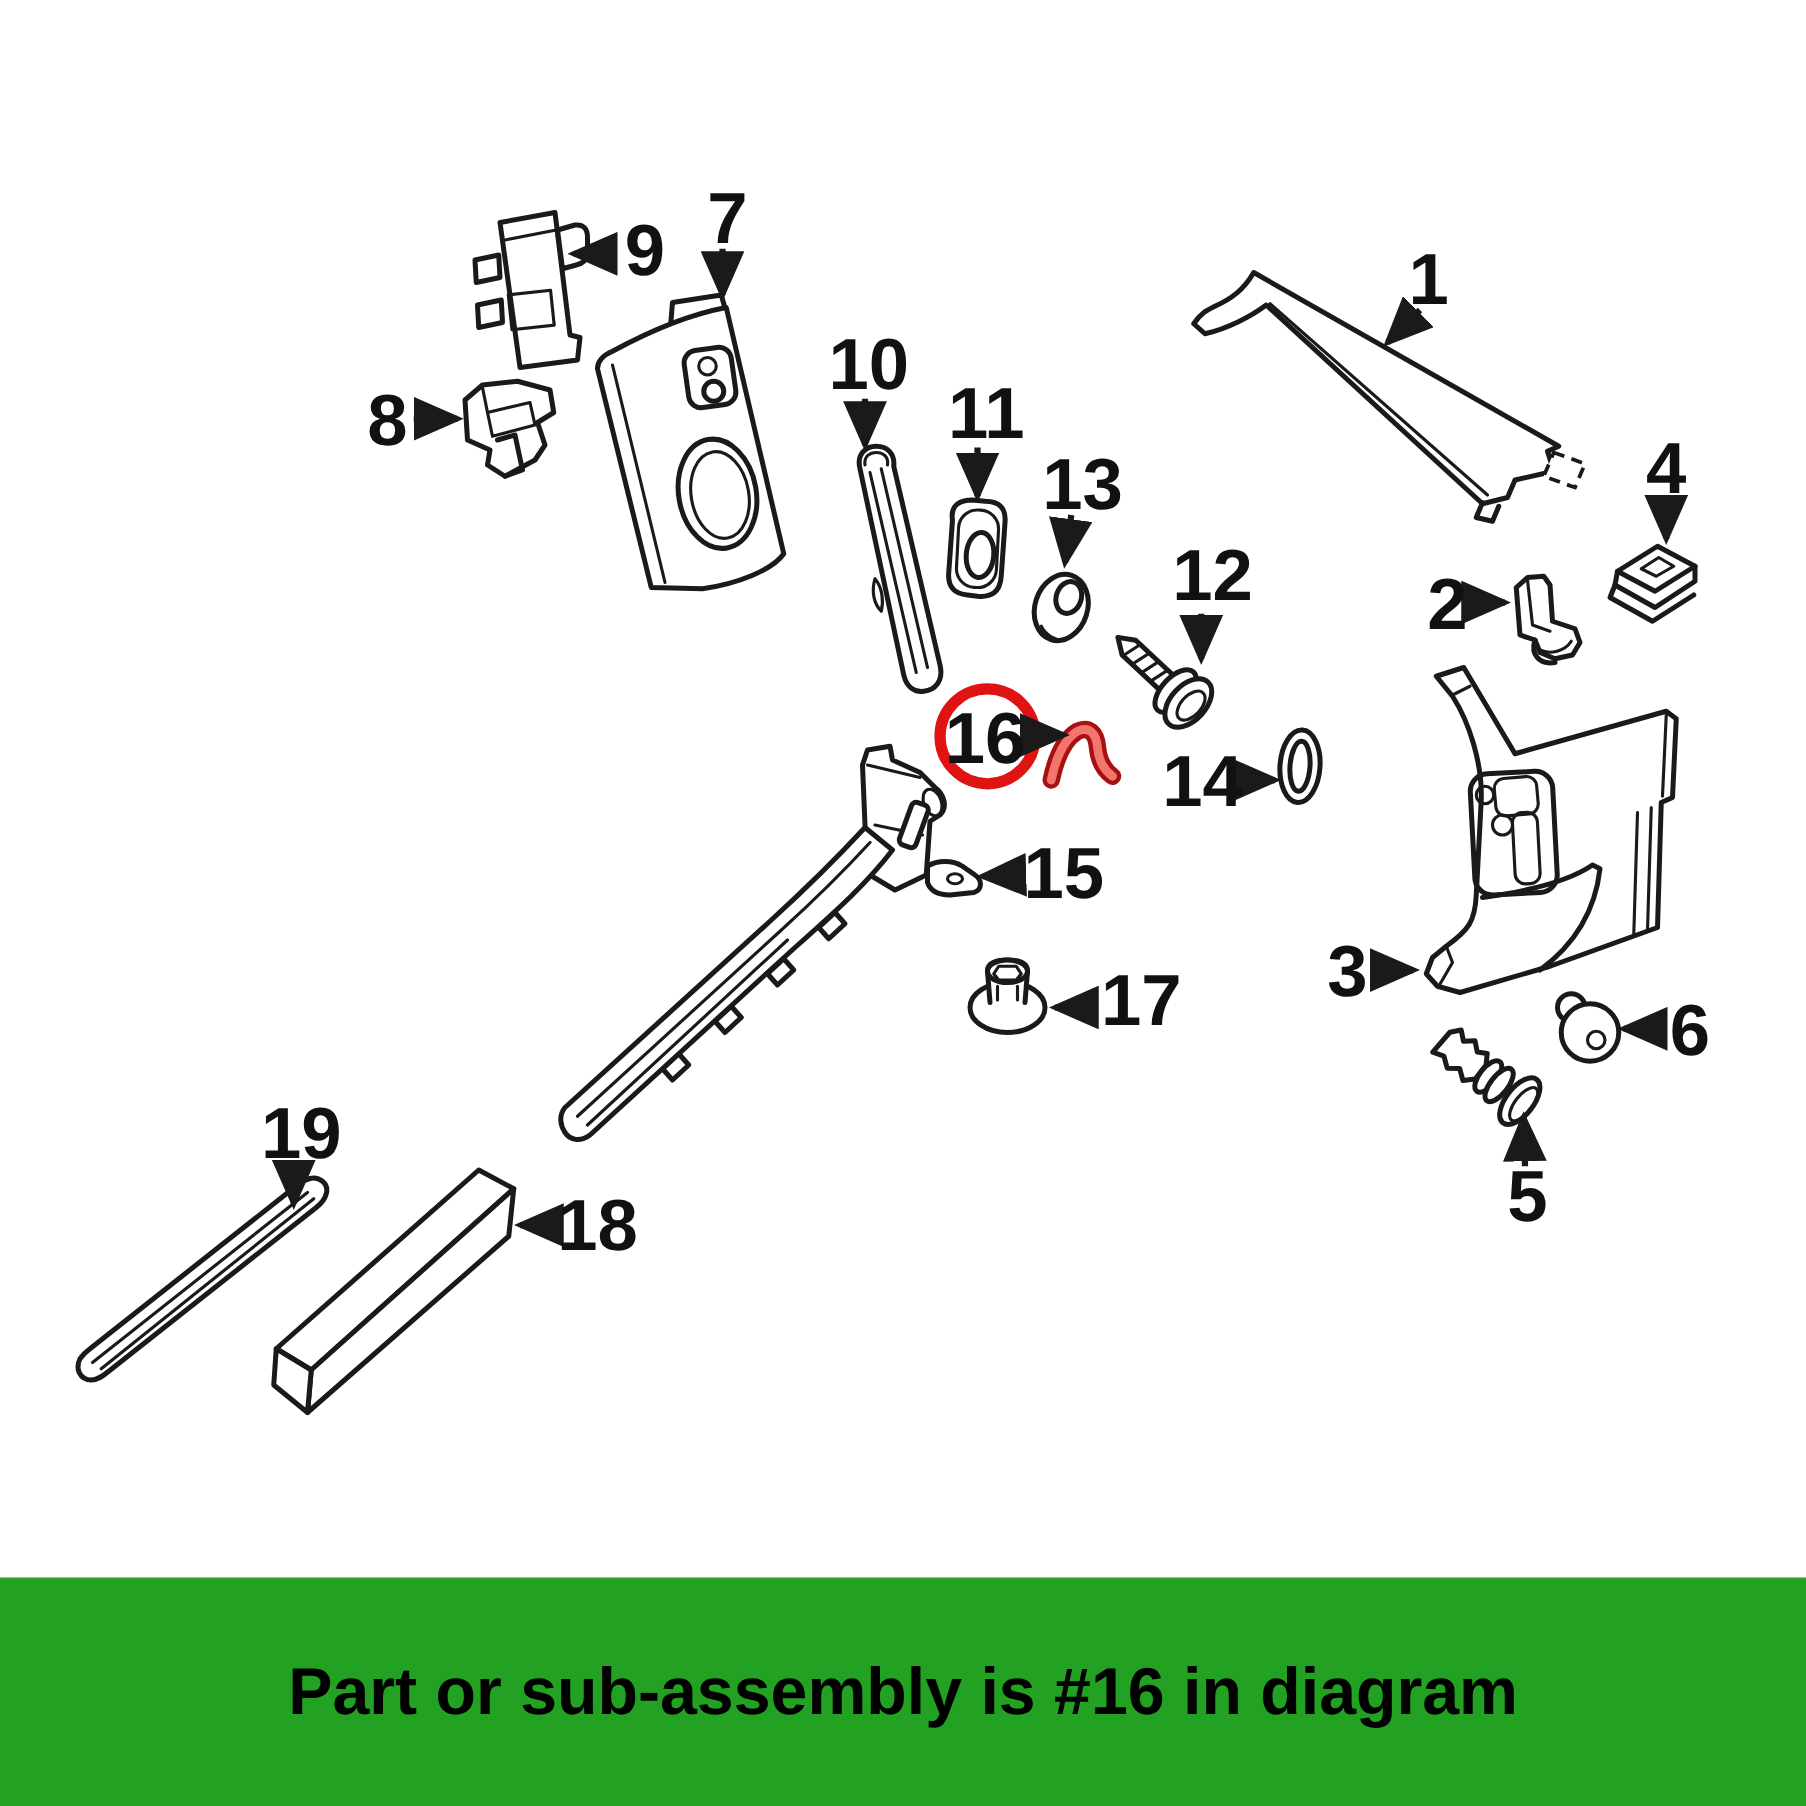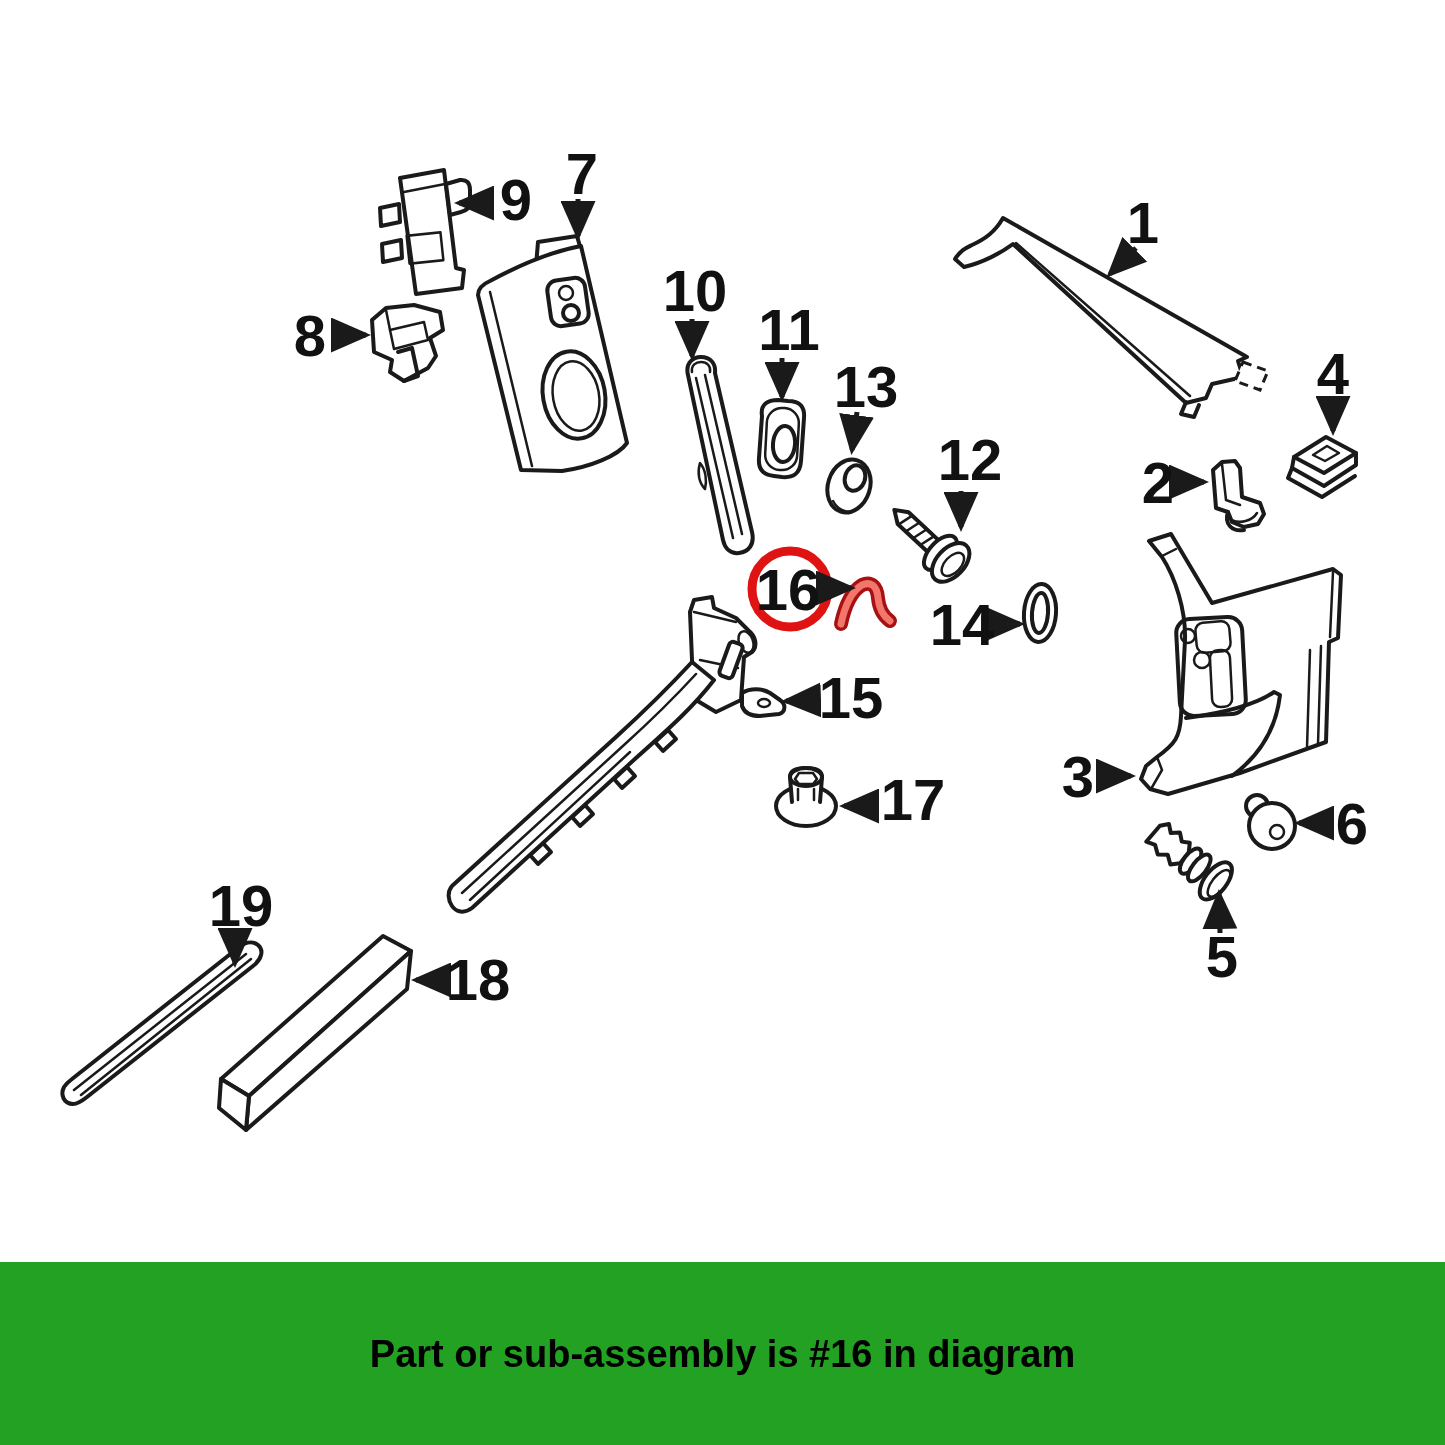--- a/index.html
+++ b/index.html
@@ -24,21 +24,21 @@
   .hl-inner{fill:none;stroke:var(--part_fill_red,#f3766d);stroke-width:7;stroke-linecap:round;}
   
   #banner{
     position:absolute;left:0;right:0;bottom:0;top:1262px;
     background:var(--banner_green,#22a122);
     display:flex;flex-direction:column;align-items:center;justify-content:center;
     gap:30px;
   }
   #banner div{
     color:var(--banner_text,#000);
-    font-size:38px;font-weight:bold;line-height:1;
+    font-size:53px;font-weight:bold;line-height:1;
     white-space:nowrap;
   }
 </style>
 </head>
 <body>
 
 <div id="stage">
 
 <svg width="1445" height="1445" viewBox="0 0 1445 1445">
   <defs>

